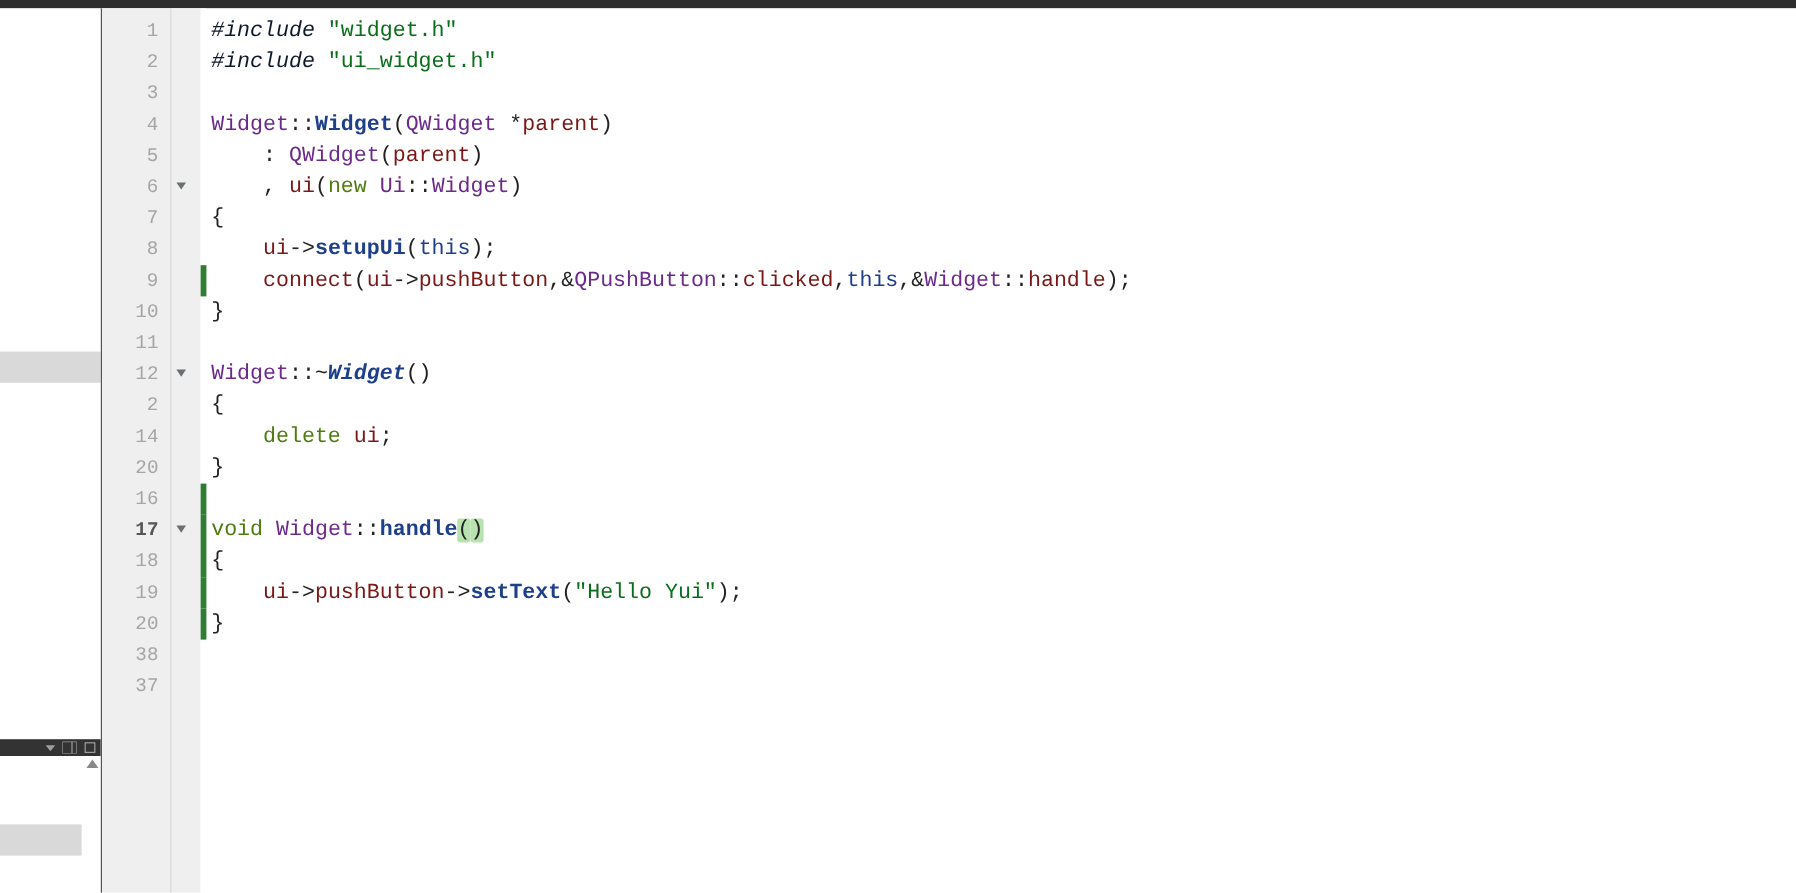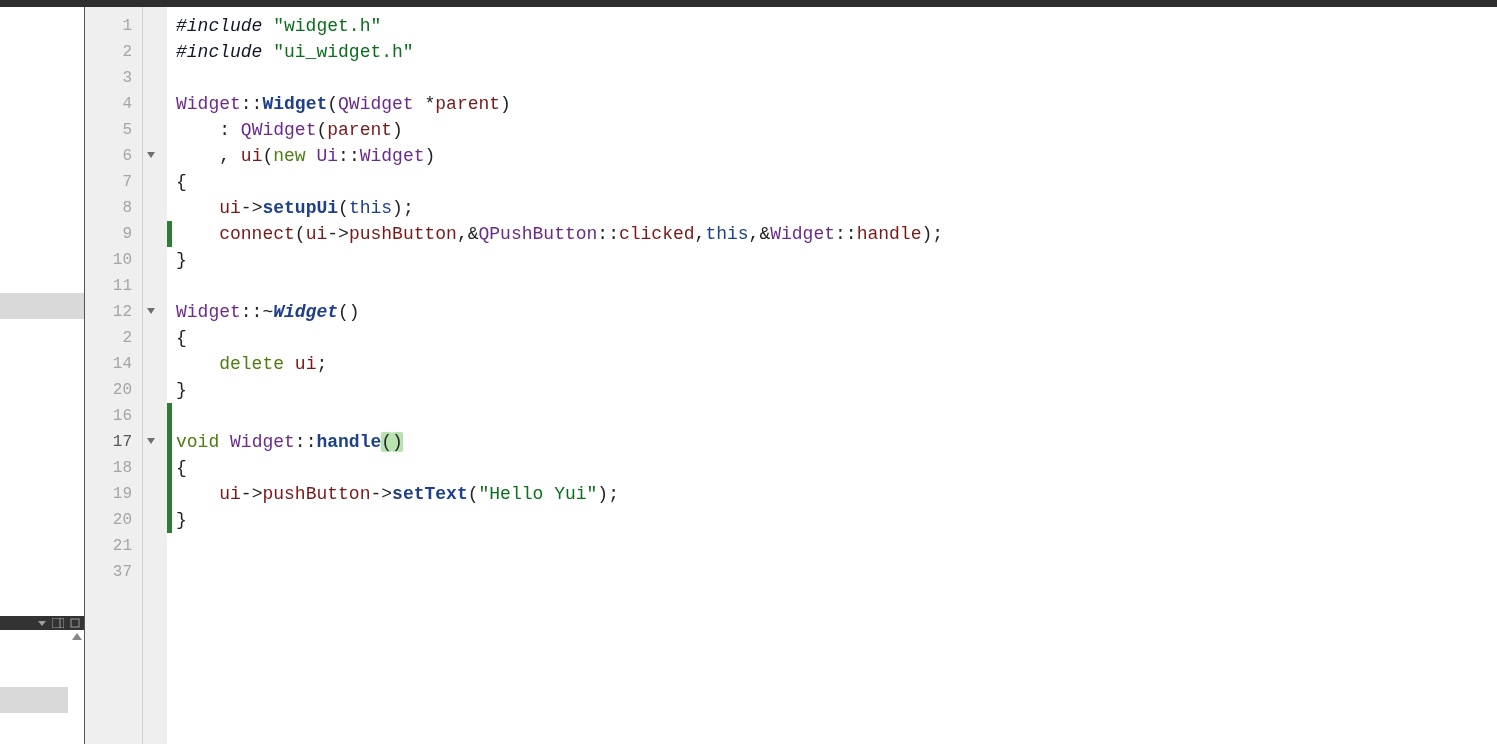--- a/index.html
+++ b/index.html
@@ -75,21 +75,21 @@
     padding-top: 6px;
   }
   .gutter .ln {
     height: 26px;
     line-height: 26px;
     text-align: right;
     padding-right: 10px;
     color: #a5a5a5;
     font-size: 16px;
   }
-  .gutter .ln.current { color: #555; font-weight: normal; }
+  .gutter .ln.current { color: #555; font-weight: bold; }
   .fold-col {
     width: 24px;
     background: #efefef;
     padding-top: 6px;
     position: relative;
   }
   .fold-col .frow {
     height: 26px;
     position: relative;
   }
@@ -171,21 +171,21 @@
       <div class="ln">11</div>
       <div class="ln">12</div>
       <div class="ln">2</div>
       <div class="ln">14</div>
       <div class="ln">20</div>
       <div class="ln">16</div>
       <div class="ln current">17</div>
       <div class="ln">18</div>
       <div class="ln">19</div>
       <div class="ln">20</div>
-      <div class="ln">21</div>
+      <div class="ln">38</div>
       <div class="ln">37</div>
     </div>
   <div class="fold-col" id="foldcol">
       <div class="frow"></div>
       <div class="frow"></div>
       <div class="frow"></div>
       <div class="frow"></div>
       <div class="frow"></div>
       <div class="frow">
         <div class="marker"></div>

